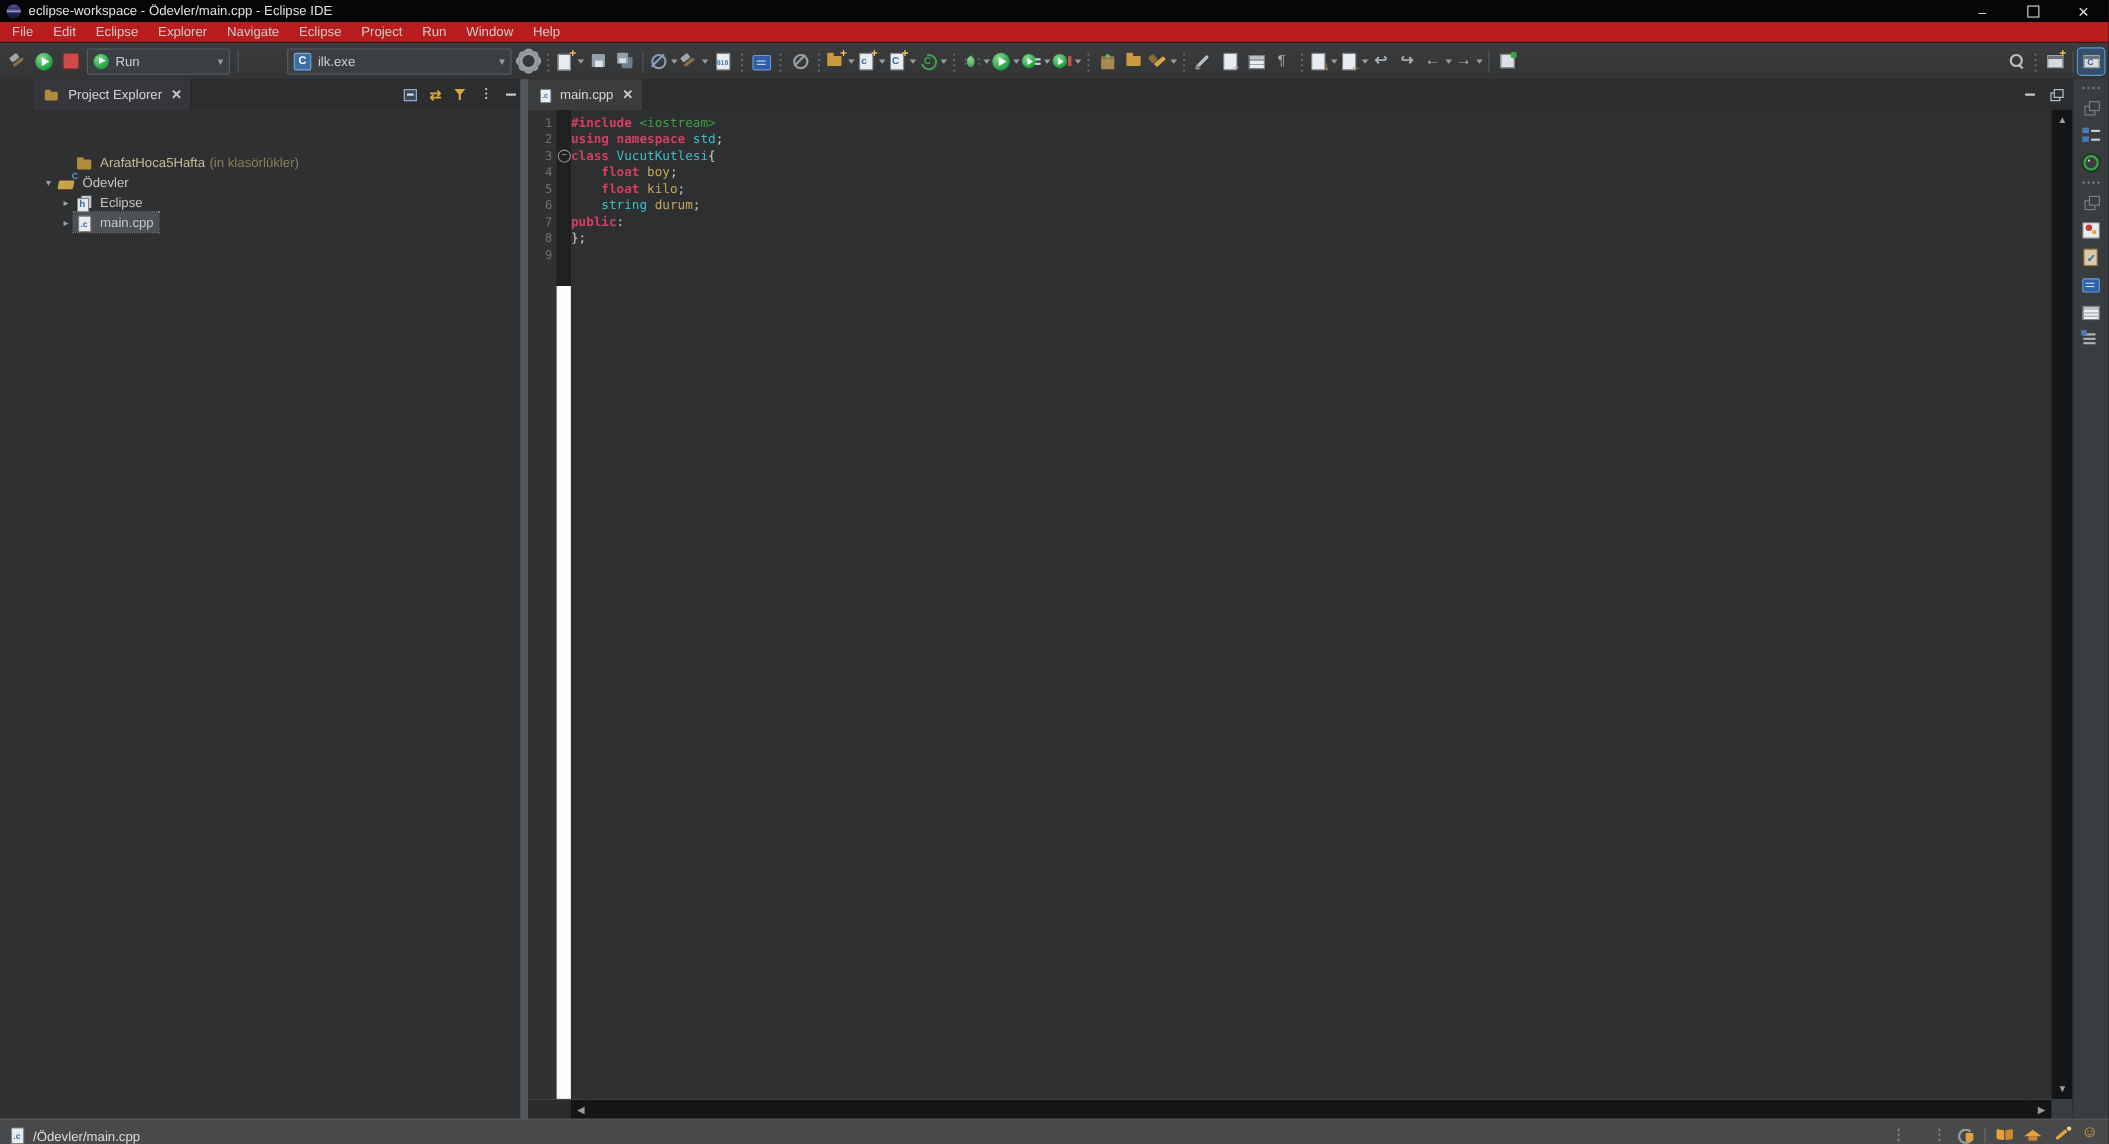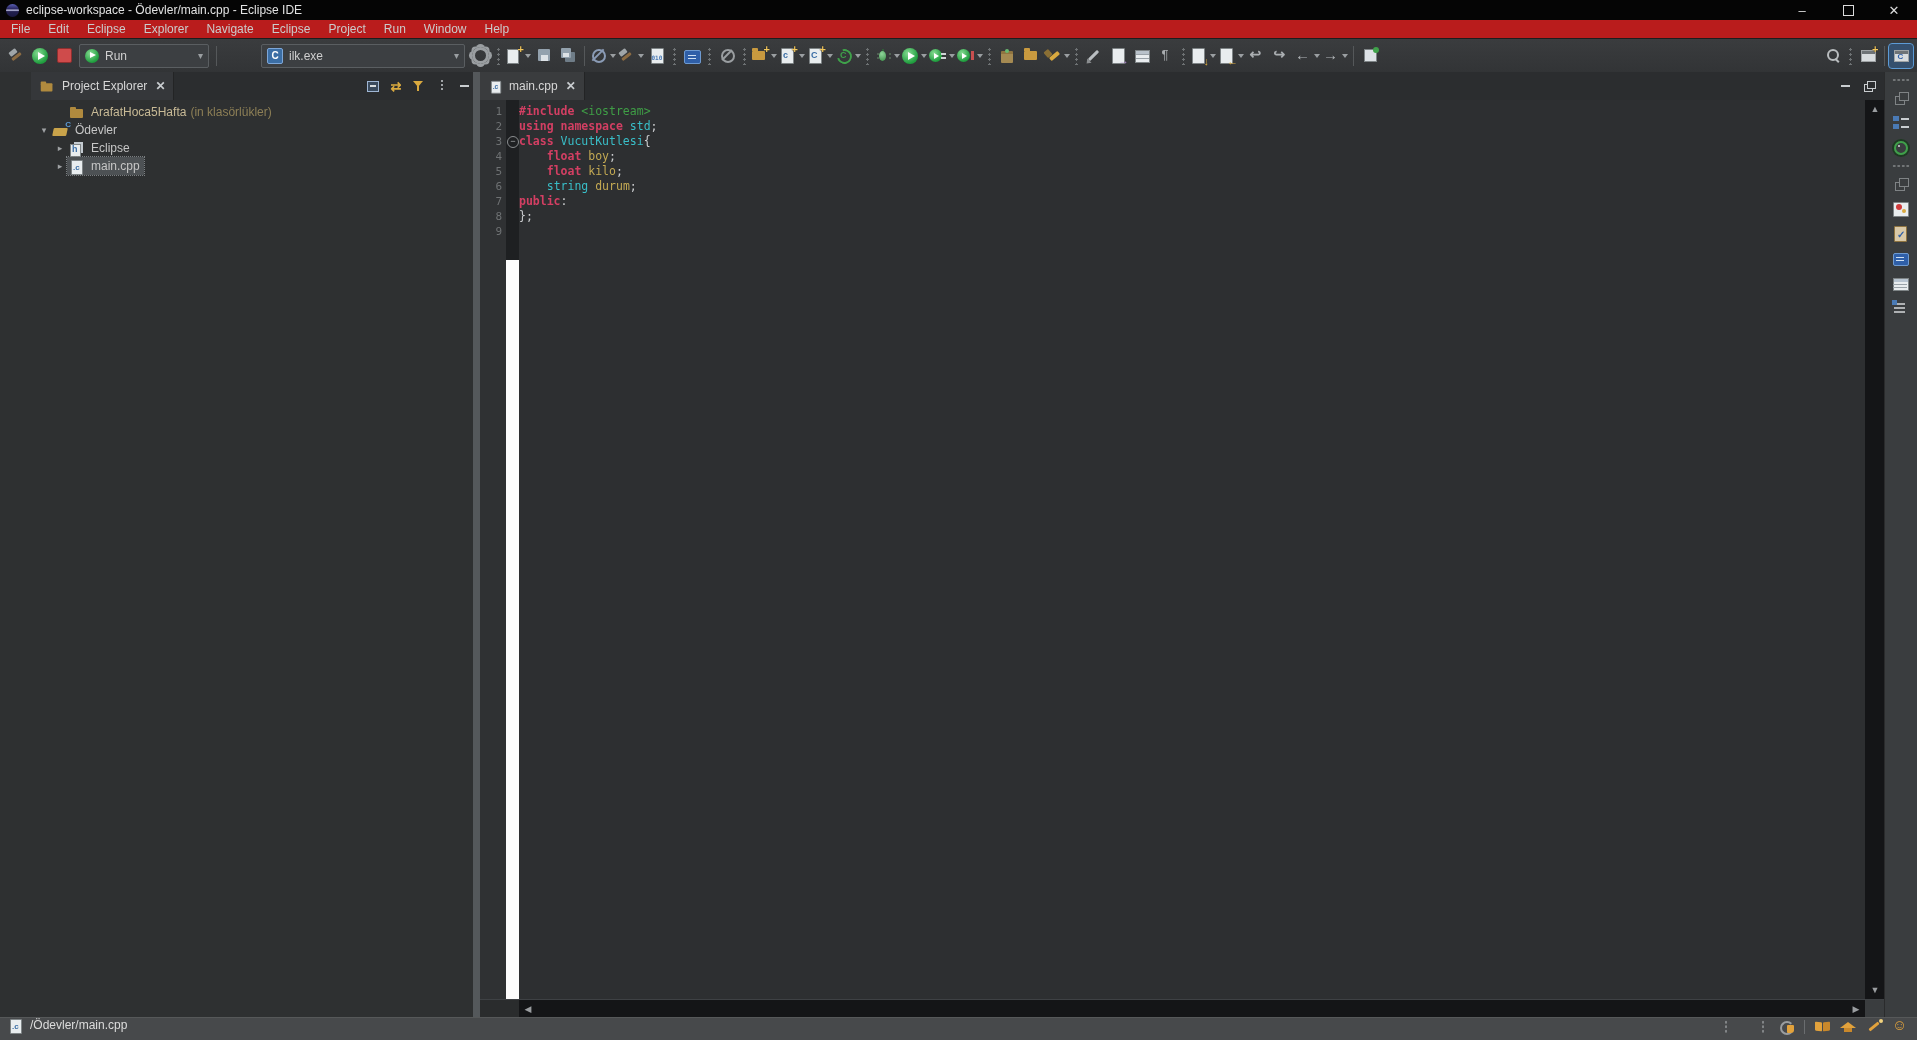--- a/index.html
+++ b/index.html
@@ -105,21 +105,21 @@
   .xi-collapse::after{content:"";position:absolute;left:5px;top:7px;width:6px;height:2px;background:#d8dcde;}
   .xi-link::after{content:"⇄";color:#d9a93f;font-size:13px;font-weight:bold;}
   .xi-filter::before{content:"";position:absolute;left:2px;top:3px;border-left:5px solid transparent;border-right:5px solid transparent;border-top:6px solid #d9a93f;}
   .xi-filter::after{content:"";position:absolute;left:6px;top:8px;width:2px;height:5px;background:#d9a93f;}
   .xi-menu::before{content:"";position:absolute;left:7px;top:2px;width:2px;height:2px;background:#c9cdd0;border-radius:50%;box-shadow:0 4px 0 #c9cdd0,0 8px 0 #c9cdd0;}
   .xi-min::after{content:"";position:absolute;left:3px;top:7px;width:9px;height:2px;background:#c9cdd0;}
   .xi-max::after{content:"";position:absolute;left:3px;top:4px;width:9px;height:8px;background:#c9cdd0;}
   .xi-restore::before{content:"";position:absolute;left:3px;top:6px;width:7px;height:6px;border:1px solid #c9cdd0;}
   .xi-restore::after{content:"";position:absolute;left:6px;top:3px;width:7px;height:6px;border:1px solid #c9cdd0;background:#2b2d2f;}
   
-  #tree{padding-top:3px;}
+  #tree{padding-top:3px;margin-top:36px;}
   .trow{height:18px;display:flex;align-items:center;position:relative;}
   .trow .chev{width:14px;text-align:center;color:#9fa2a4;font-size:9px;flex:none;}
   .trow .sel{display:flex;align-items:center;height:18px;padding:0 4px 0 2px;border-radius:0;}
   .trow.selected .sel{background:#4d5154;outline:1px dotted #7a7e81;}
   .tico{position:relative;width:17px;height:16px;margin-right:5px;flex:none;}
   .tlabel{color:#c6c6c6;white-space:pre;}
   .tlabel.tan{color:#c8ba96;}
   .tdecor{color:#8d7f56;margin-left:4px;}
   .tri-folder::before{content:"";position:absolute;left:1px;top:5px;width:13px;height:9px;background:#b08a3e;border-radius:1px;}
   .tri-folder::after{content:"";position:absolute;left:1px;top:3px;width:6px;height:3px;background:#b08a3e;border-radius:1px 1px 0 0;}
@@ -170,21 +170,21 @@
   .mi-break::after{content:"";position:absolute;left:4px;top:4px;width:6px;height:6px;border-radius:50%;background:#cf3b3b;box-shadow:5px 4px 0 -1px #d9a93f;}
   .mi-tasks::before{content:"";position:absolute;left:2px;top:1px;width:11px;height:14px;background:#d9c9a8;border:1px solid #8f7440;border-radius:1px;}
   .mi-tasks::after{content:"✓";position:absolute;left:5px;top:4px;color:#2f5fa8;font-weight:bold;font-size:10px;}
   .mi-console::before{content:"";position:absolute;left:1px;top:3px;width:14px;height:11px;background:#2f5fa8;border:1px solid #6e9ad0;border-radius:2px;}
   .mi-console::after{content:"";position:absolute;left:4px;top:7px;width:8px;height:1px;background:#cfe0f2;box-shadow:0 3px 0 #cfe0f2;}
   .mi-props::before{content:"";position:absolute;left:1px;top:3px;width:14px;height:11px;border:1px solid #7e8486;background:linear-gradient(#b9c5d1 0 3px,#e9edef 3px);}
   .mi-props::after{content:"";position:absolute;left:1px;top:9px;width:14px;height:1px;background:#9aa2a8;box-shadow:0 3px 0 #9aa2a8;}
   .mi-problems::before{content:"";position:absolute;left:2px;top:3px;width:11px;height:2px;background:#aeb1b3;box-shadow:0 4px 0 #aeb1b3,0 8px 0 #aeb1b3;}
   .mi-problems::after{content:"";position:absolute;left:0px;top:0px;width:5px;height:5px;background:#4a7ab5;}
   
-  #statusbar{left:0;bottom:0;right:0;height:22px;background:#47494b;border-top:1px solid #565859;display:flex;align-items:flex-start;padding:0 8px;color:#dcdcdc;}
+  #statusbar{left:0;bottom:0;right:0;height:22px;background:#47494b;border-top:1px solid #565859;display:flex;align-items:flex-end;padding:0 8px;color:#dcdcdc;}
   #status-file-icon{position:relative;width:16px;height:16px;margin-right:6px;}
   #status-file-icon::before{content:"";position:absolute;left:2px;top:1px;width:10px;height:13px;background:#e9edef;border:1px solid #7e8486;border-radius:1px;}
   #status-file-icon::after{content:".c";position:absolute;left:4px;top:4px;font:bold 8px "Liberation Sans",sans-serif;color:#3b6ea5;}
   #status-right{margin-left:auto;display:flex;align-items:center;gap:9px;}
   .sdots{width:4px;height:14px;background:radial-gradient(circle,#85888a 1px,transparent 1.2px);background-size:4px 4.5px;margin:0 20px;}
   .ssep{width:1px;height:14px;background:#6a6d6f;}
   .si{position:relative;width:17px;height:17px;}
   .si-notif::before{content:"";position:absolute;left:2px;top:3px;width:10px;height:10px;border-radius:50%;border:2px solid #9a9da0;border-right-color:transparent;}
   .si-notif::after{content:"";position:absolute;right:1px;bottom:2px;width:7px;height:8px;background:#e2a23c;border-radius:1px 1px 3px 1px;}
   .si-book::before{content:"";position:absolute;left:1px;top:4px;width:7px;height:9px;background:#e2a23c;transform:skewY(8deg);border-radius:1px;}

